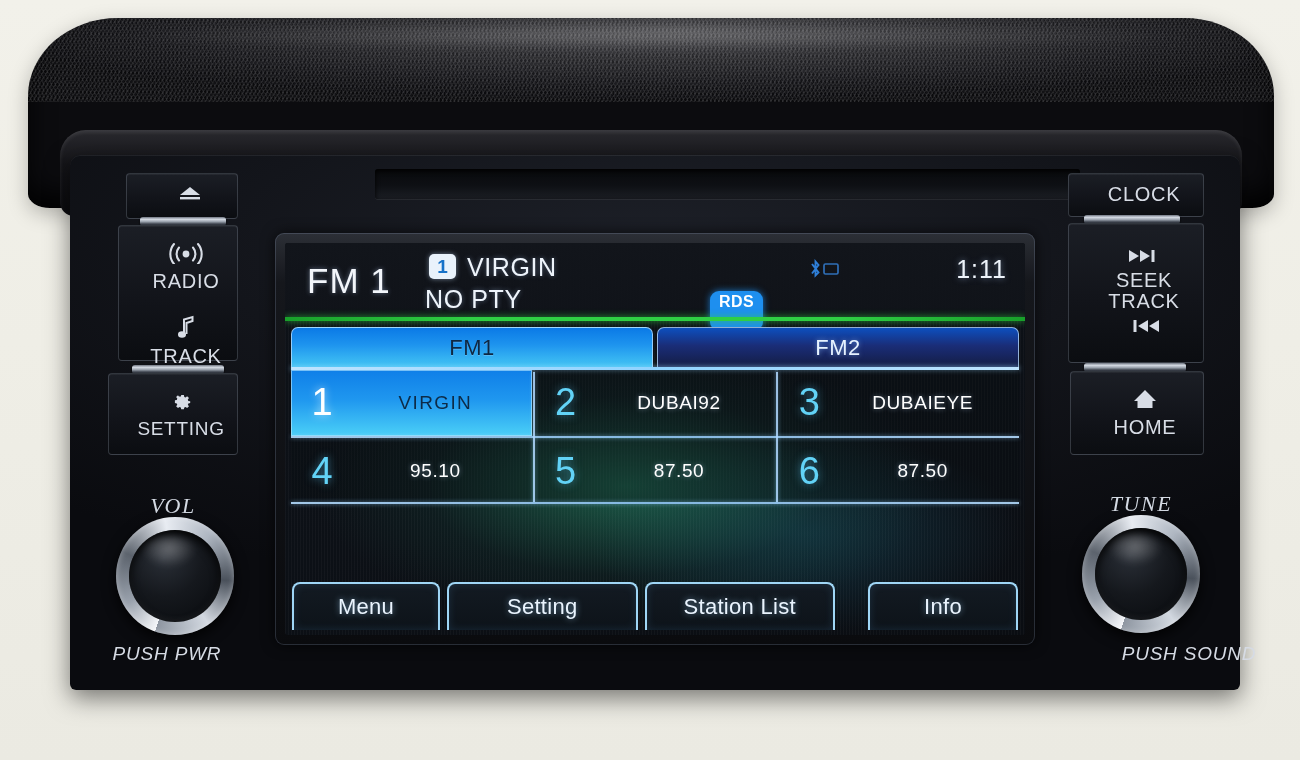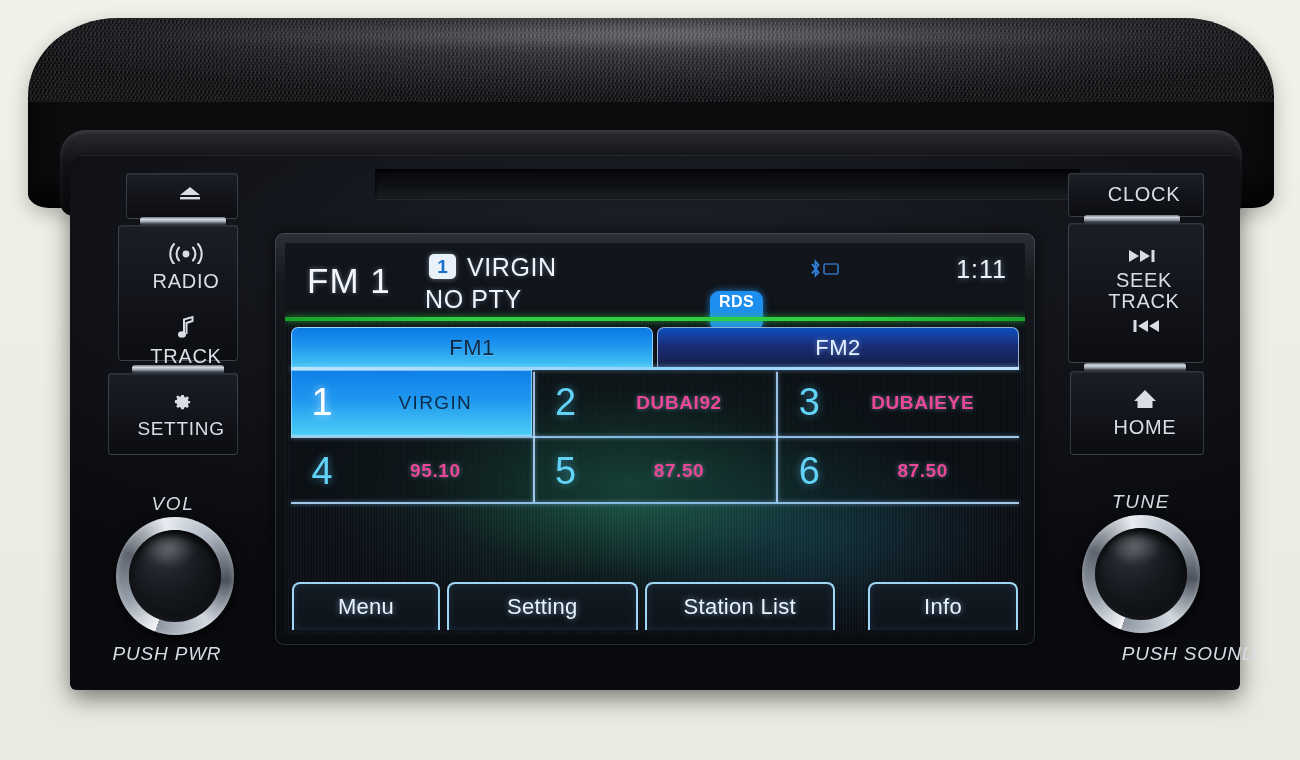--- a/index.html
+++ b/index.html
@@ -201,21 +201,21 @@
     box-shadow: inset 0 0 0 1px rgba(190,235,255,.6);
   }
   .preset .num {
     width: 62px; flex: none; text-align: center;
     font-size: 38px; font-weight: 400; color: #62d3f7;
     text-shadow: 0 0 8px rgba(90,200,250,.55);
   }
   .preset.sel .num { color: #ffffff; text-shadow: 0 0 8px rgba(255,255,255,.6); }
   .preset .lbl {
     flex: 1; text-align: center; padding-right: 14px;
-    font-size: 19px; font-weight: 700; color: #ec4899; letter-spacing: .6px;
+    font-size: 19px; font-weight: 400; color: #ffffff; letter-spacing: .6px;
     text-shadow: 0 0 5px rgba(190,220,255,.45);
   }
   .preset.sel .lbl { color: #0d2b47; font-weight: 400; text-shadow: none; letter-spacing: 1.4px; }
   .grid-line-h {
     position: absolute; left: 6px; width: 728px; height: 2px;
     background: linear-gradient(90deg, rgba(180,220,255,.9), rgba(150,205,255,.85) 50%, rgba(180,220,255,.9));
     box-shadow: 0 0 4px rgba(150,210,255,.6);
   }
   .grid-line-v {
     position: absolute; top: 129px; width: 2px; height: 130px;
@@ -287,21 +287,21 @@
     box-shadow: inset 0 4px 10px rgba(0,0,0,.95), inset 0 -2px 6px rgba(255,255,255,.08);
   }
   .knob-cap {
     position: absolute; left: 22%; top: 16%; width: 46%; height: 26%;
     border-radius: 50%;
     background: radial-gradient(ellipse at 50% 40%, rgba(255,255,255,.30), rgba(255,255,255,0) 72%);
     filter: blur(3px);
   }
   .knob-label {
     position: absolute; width: 100%; text-align: center;
-    color: #d4dae3; font-size: 19px; letter-spacing: 1.6px; font-style: italic;
+    color: #d4dae3; font-size: 22px; letter-spacing: 1.6px; font-style: italic; font-family: Liberation Serif, serif;
   }
   .knob-sub {
     position: absolute; width: 150px; text-align: center;
     color: #d6dbe4; font-size: 19px; letter-spacing: .8px; font-style: italic;
   }
 
   
   .watermark {
     position: absolute; left: 38px; top: 700px;
     color: #b9bcc2; font-size: 26px; font-weight: 700; letter-spacing: .2px;

